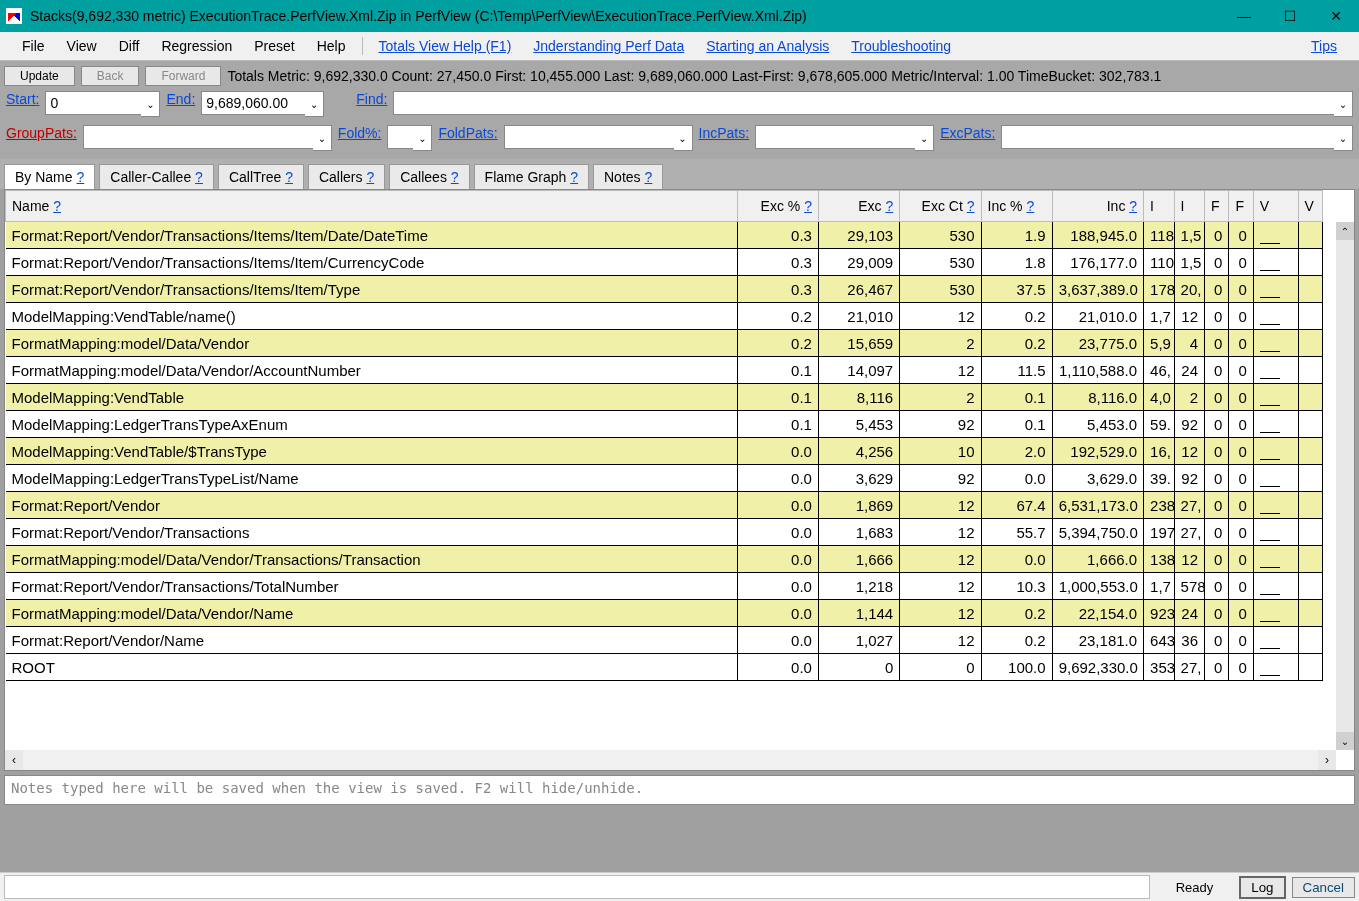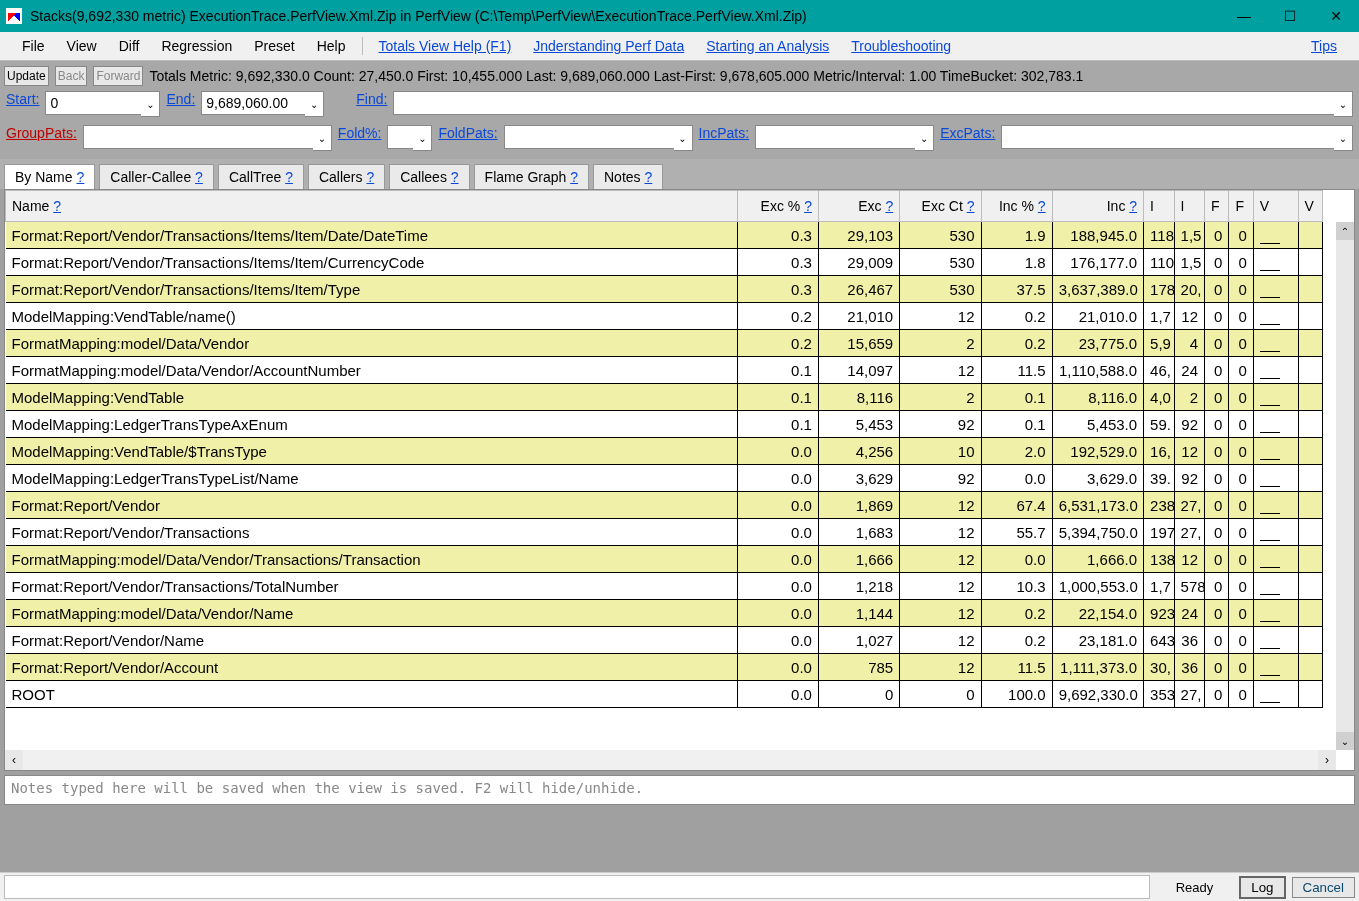--- a/index.html
+++ b/index.html
@@ -6,21 +6,21 @@
   .titlebar{background:#00a0a0;color:#000;height:32px;display:flex;align-items:center;padding-left:6px;}
   .titlebar .icon{width:16px;height:16px;background:#fff;margin-right:8px;position:relative;}
   .titlebar .icon::after{content:'';position:absolute;left:2px;bottom:2px;right:2px;top:5px;background:linear-gradient(135deg,#f00 0,#f00 40%,transparent 40%),linear-gradient(45deg,transparent 60%,#00f 60%);}
   .titlebar .title{flex:1;font-size:14px;}
   .winbtns{display:flex;height:100%;}
   .winbtn{width:46px;display:flex;align-items:center;justify-content:center;font-size:14px;color:#000;}
   .menubar{background:#f0f0f0;height:28px;display:flex;align-items:center;padding:0 12px;gap:2px;border-bottom:1px solid #bbb;}
   .menuitem{padding:2px 10px;font-size:14px;}
   .menulink{color:#0a49d8;text-decoration:underline;padding:2px 10px;font-size:14px;}
   .toolbar{background:#a8a8a8;height:30px;display:flex;align-items:center;padding:0 4px;gap:6px;font-size:14px;}
-  .tb-btn{background:#e8e8e8;border:1px solid #888;padding:2px 2px;font-size:12px;}
+  .tb-btn{background:#e8e8e8;border:1px solid #888;padding:2px 15px;font-size:12px;}
   .tb-btn.dis{color:#888;}
   .toolbar .stats{white-space:nowrap;}
   .filterrow{background:#a8a8a8;height:34px;display:flex;align-items:flex-start;padding:0 6px;gap:6px;}
   .filterrow .lbl{text-decoration:underline;font-size:14px;}
   .filterrow .lbl.red{color:#c00000;}
   .filterrow .lbl.blue{color:#0a49d8;}
   .filterrow input,.filterrow select{height:24px;border:1px solid #888;background:#fff;font-size:14px;padding:0 4px;box-sizing:border-box;}
   .dropdown{display:inline-flex;}
   .dropdown input{border-right:0;}
   .dropdown .dd-arrow{width:18px;height:24px;border:1px solid #888;border-left:0;background:#fff;display:flex;align-items:center;justify-content:center;font-size:10px;}
@@ -156,21 +156,21 @@
         <col style="width:24px">
         <col style="width:44px">
         <col style="width:24px">
     </colgroup>
     <thead>
       <tr>
         <th><span>Name </span><span class="q">?</span></th>
         <th style="text-align:right"><span>Exc % </span><span class="q">?</span></th>
         <th style="text-align:right"><span>Exc </span><span class="q">?</span></th>
         <th style="text-align:right"><span>Exc Ct </span><span class="q">?</span></th>
-        <th style="text-align:right"><span>Inc % </span><span class="q">?</span></th>
+        <th style=""><span>Inc % </span><span class="q">?</span></th>
         <th style="text-align:right"><span>Inc </span><span class="q">?</span></th>
         <th>I</th>
         <th>I</th>
         <th>F</th>
         <th>F</th>
         <th>V</th>
         <th>V</th>
       </tr>
     </thead>
     <tbody id="grid-body">
@@ -385,34 +385,20 @@
           <td></td>
         </tr>
         <tr>
           <td>Format:Report/Vendor/Name</td>
           <td class="num">0.0</td>
           <td class="num">1,027</td>
           <td class="num">12</td>
           <td class="num">0.2</td>
           <td class="num">23,181.0</td>
           <td class="num">643</td>
-          <td class="num">36</td>
-          <td class="num">0</td>
-          <td class="num">0</td>
-          <td><span class="spark"></span></td>
-          <td></td>
-        </tr>
-        <tr class="alt">
-          <td>Format:Report/Vendor/Account</td>
-          <td class="num">0.0</td>
-          <td class="num">785</td>
-          <td class="num">12</td>
-          <td class="num">11.5</td>
-          <td class="num">1,111,373.0</td>
-          <td class="num">30,</td>
           <td class="num">36</td>
           <td class="num">0</td>
           <td class="num">0</td>
           <td><span class="spark"></span></td>
           <td></td>
         </tr>
         <tr>
           <td>ROOT</td>
           <td class="num">0.0</td>
           <td class="num">0</td>

